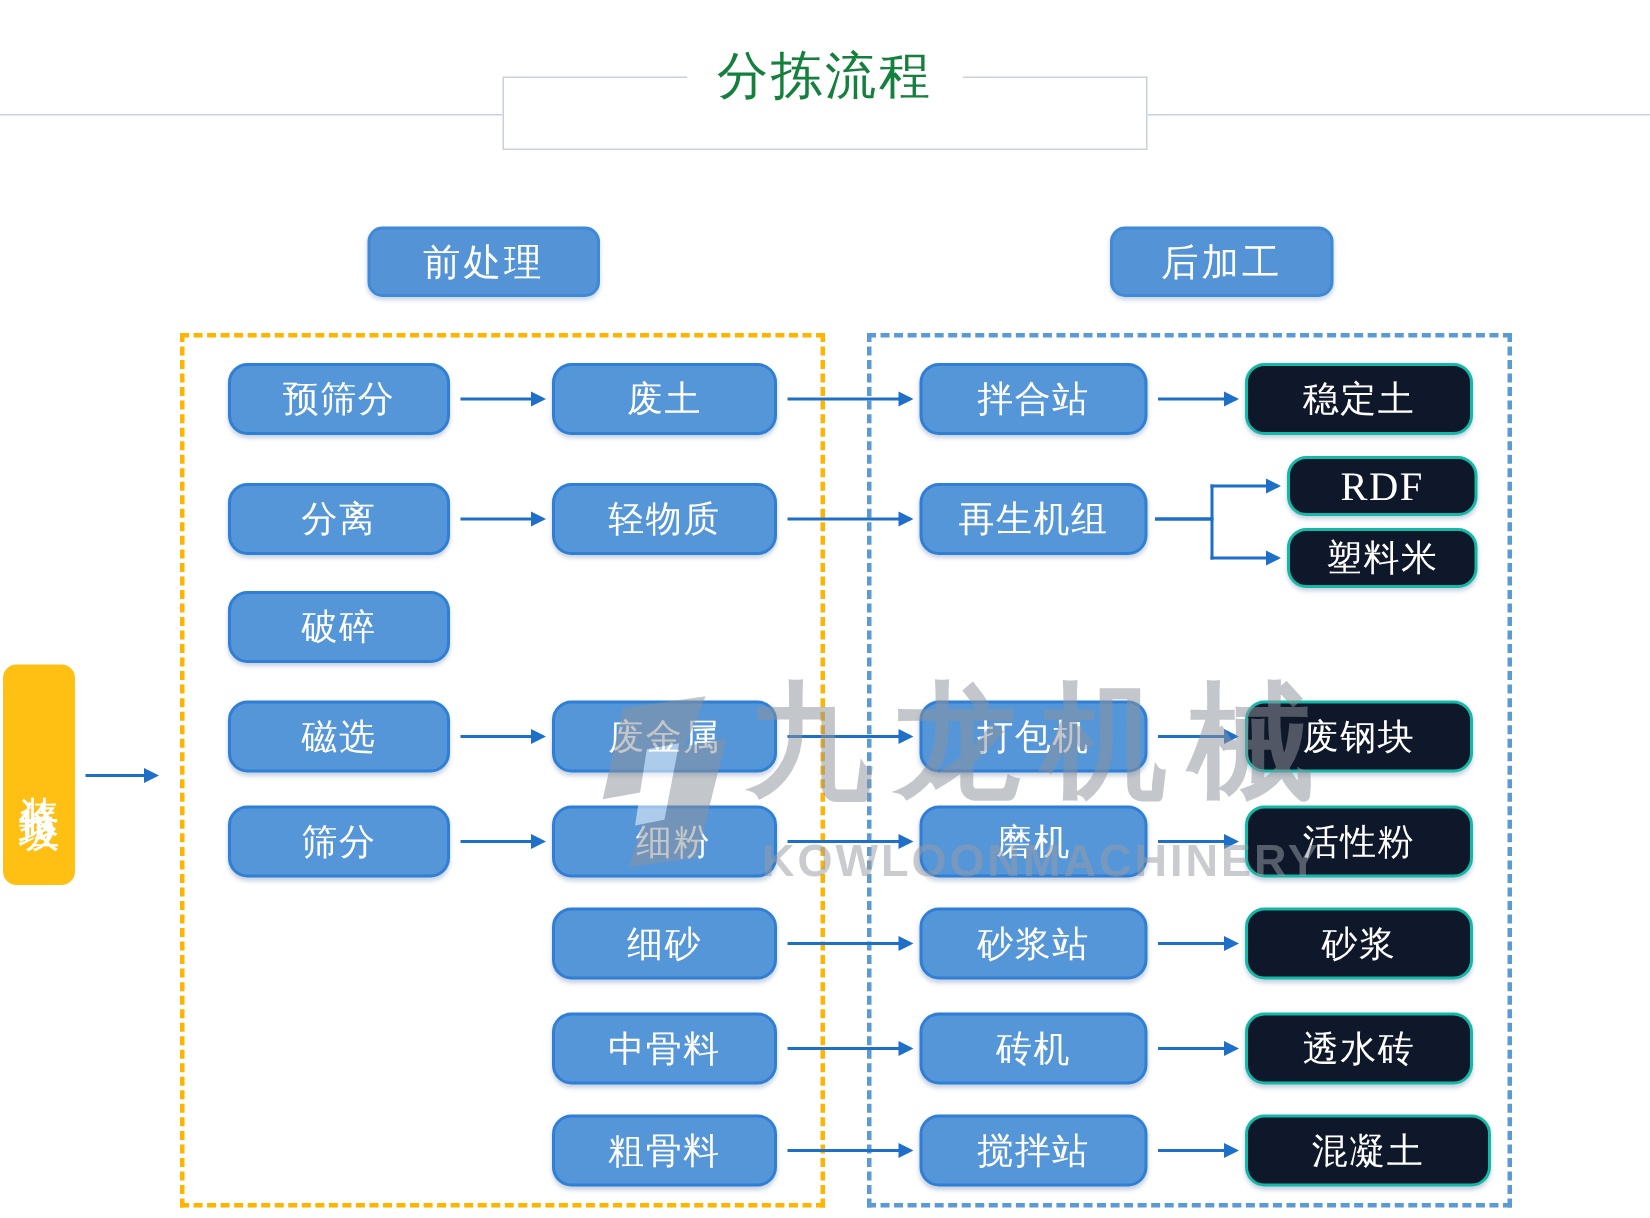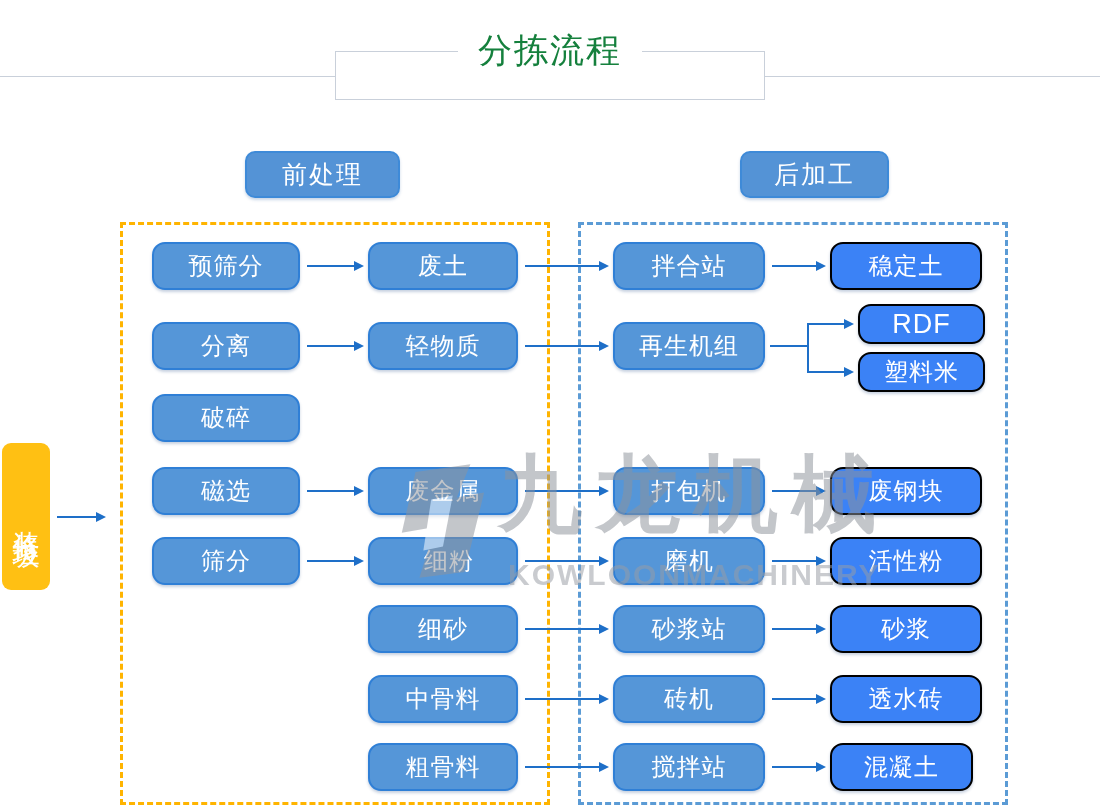--- a/index.html
+++ b/index.html
@@ -38,21 +38,21 @@
     display:flex;align-items:center;justify-content:center;
     writing-mode:vertical-rl;text-orientation:upright;letter-spacing:4px;z-index:2;
   }
   
   .node{
     position:absolute;border-radius:13px;color:#fff;display:flex;align-items:center;justify-content:center;
     font-size:24px;letter-spacing:1px;box-sizing:border-box;z-index:2;white-space:nowrap;
     box-shadow:0 2px 3px rgba(30,70,130,.25);
   }
   .node.medium{background:#5596d8;border:2px solid #2f7fd6;}
-  .node.dark{background:#3b82f6;border:2px solid #000000;}
+  .node.dark{background:#0f172a;border:2px solid #14b8a6;font-family:Liberation Serif, serif;}
   
   .arrow,.line{position:absolute;height:2px;background:#1e6fc8;z-index:3;}
   .vline{position:absolute;width:2px;background:#1e6fc8;z-index:3;}
   .arrow::after{
     content:'';position:absolute;right:-2px;top:-4px;width:0;height:0;
     border-left:10px solid #1e6fc8;border-top:5px solid transparent;border-bottom:5px solid transparent;
   }
   
   #watermark{position:absolute;left:392px;top:452px;width:540px;height:160px;z-index:5;opacity:.52;pointer-events:none;}
   #wm-logo{position:absolute;left:0;top:10px;width:98px;height:118px;}
@@ -97,21 +97,21 @@
       <div class="node medium" style="left: 613px; top: 605px; width: 152px; height: 48px;">砂浆站</div>
       <div class="node medium" style="left: 613px; top: 675px; width: 152px; height: 48px; font-family: Liberation Serif, serif;">砖机</div>
       <div class="node medium" style="left: 613px; top: 743px; width: 152px; height: 48px;">搅拌站</div>
       <div class="node dark" style="left: 830px; top: 242px; width: 152px; height: 48px;">稳定土</div>
       <div class="node dark" style="left: 858px; top: 304px; width: 127px; height: 40px; font-size: 27px;">RDF</div>
       <div class="node dark" style="left: 858px; top: 352px; width: 127px; height: 40px;">塑料米</div>
       <div class="node dark" style="left: 830px; top: 467px; width: 152px; height: 48px;">废钢块</div>
       <div class="node dark" style="left: 830px; top: 537px; width: 152px; height: 48px;">活性粉</div>
       <div class="node dark" style="left: 830px; top: 605px; width: 152px; height: 48px;">砂浆</div>
       <div class="node dark" style="left: 830px; top: 675px; width: 152px; height: 48px;">透水砖</div>
-      <div class="node dark" style="left: 830px; top: 743px; width: 143px; height: 48px;">混凝土</div>
+      <div class="node dark" style="left: 830px; top: 743px; width: 164px; height: 48px;">混凝土</div>
       <div class="arrow" style="left: 57px; top: 516px; width: 47px;"></div>
       <div class="arrow" style="left: 307px; top: 265px; width: 55px;"></div>
       <div class="arrow" style="left: 525px; top: 265px; width: 82px;"></div>
       <div class="arrow" style="left: 772px; top: 265px; width: 52px;"></div>
       <div class="arrow" style="left: 307px; top: 345px; width: 55px;"></div>
       <div class="arrow" style="left: 525px; top: 345px; width: 82px;"></div>
       <div class="line" style="left: 770px; top: 345px; width: 38px;"></div>
       <div class="vline" style="left: 807px; top: 323px; height: 24px;"></div>
       <div class="arrow" style="left: 807px; top: 323px; width: 45px;"></div>
       <div class="line" style="left: 770px; top: 345px; width: 38px;"></div>

